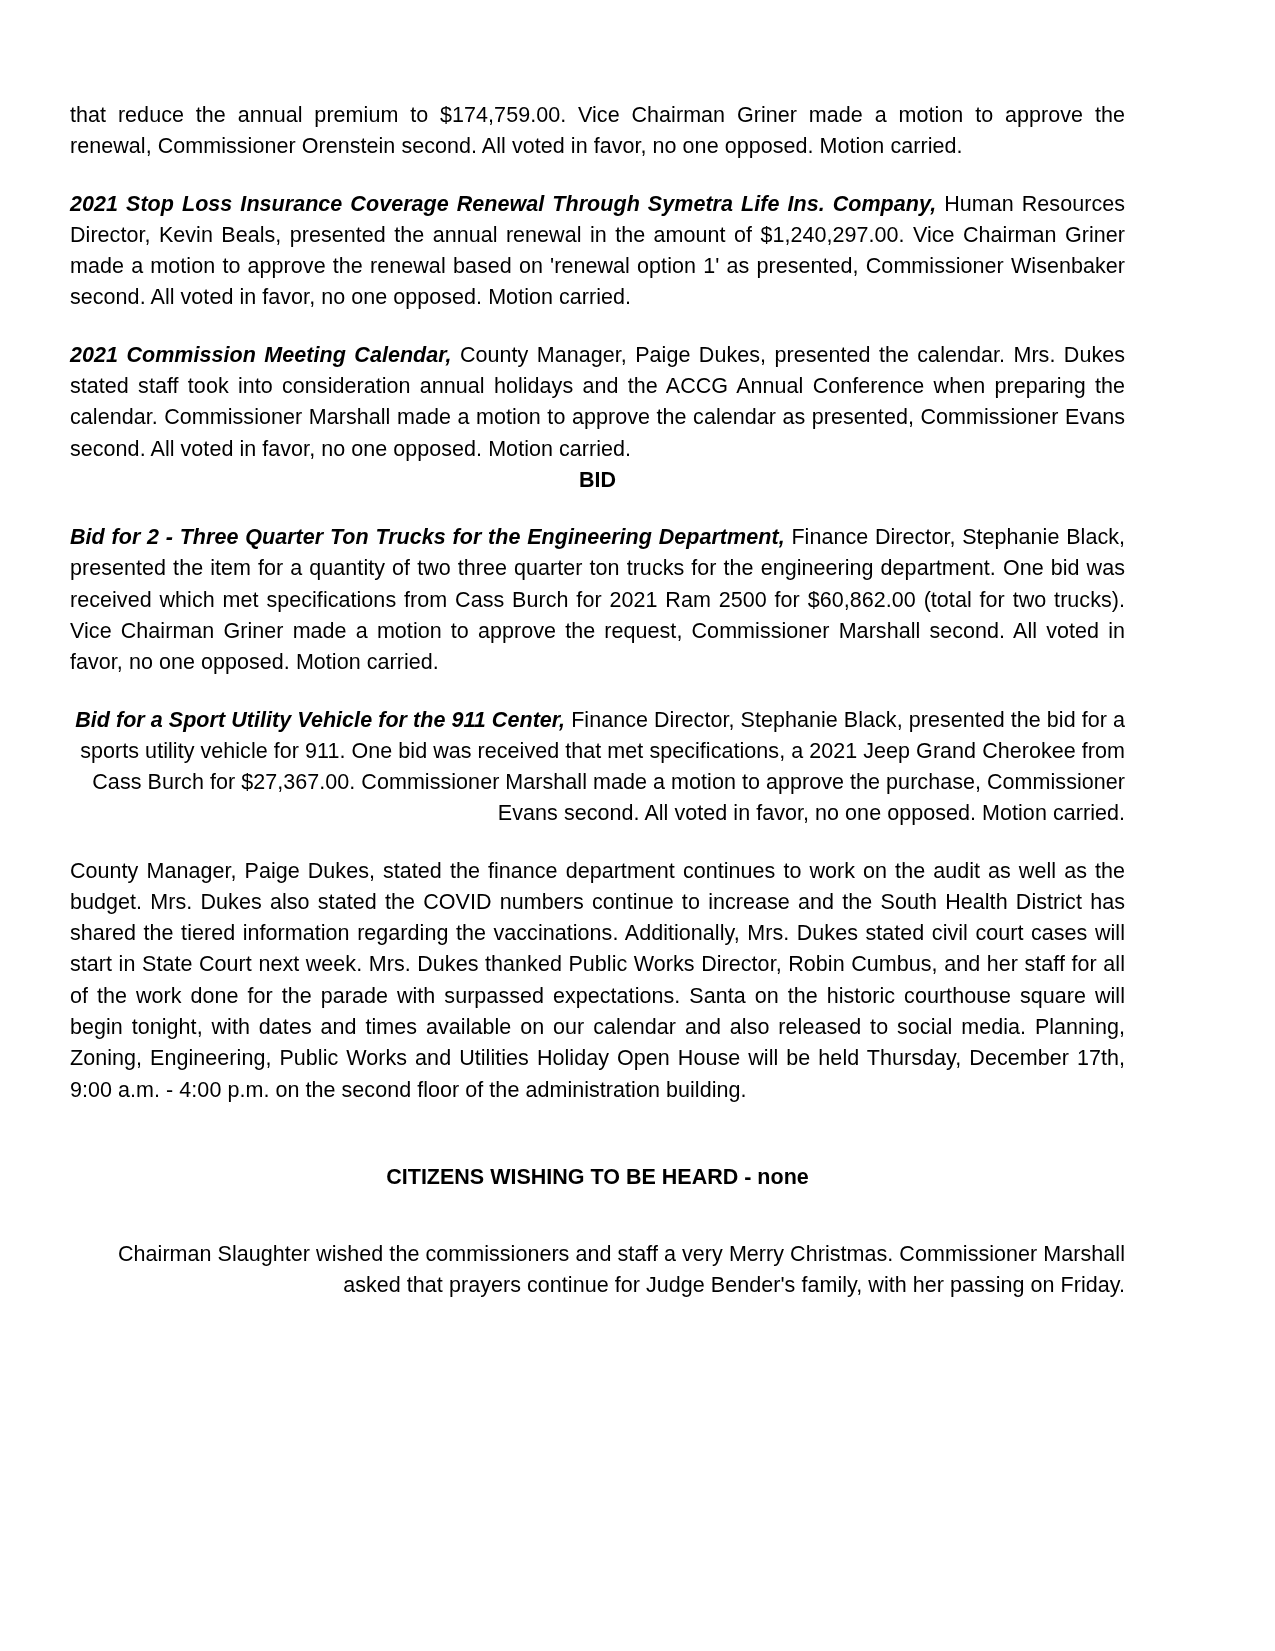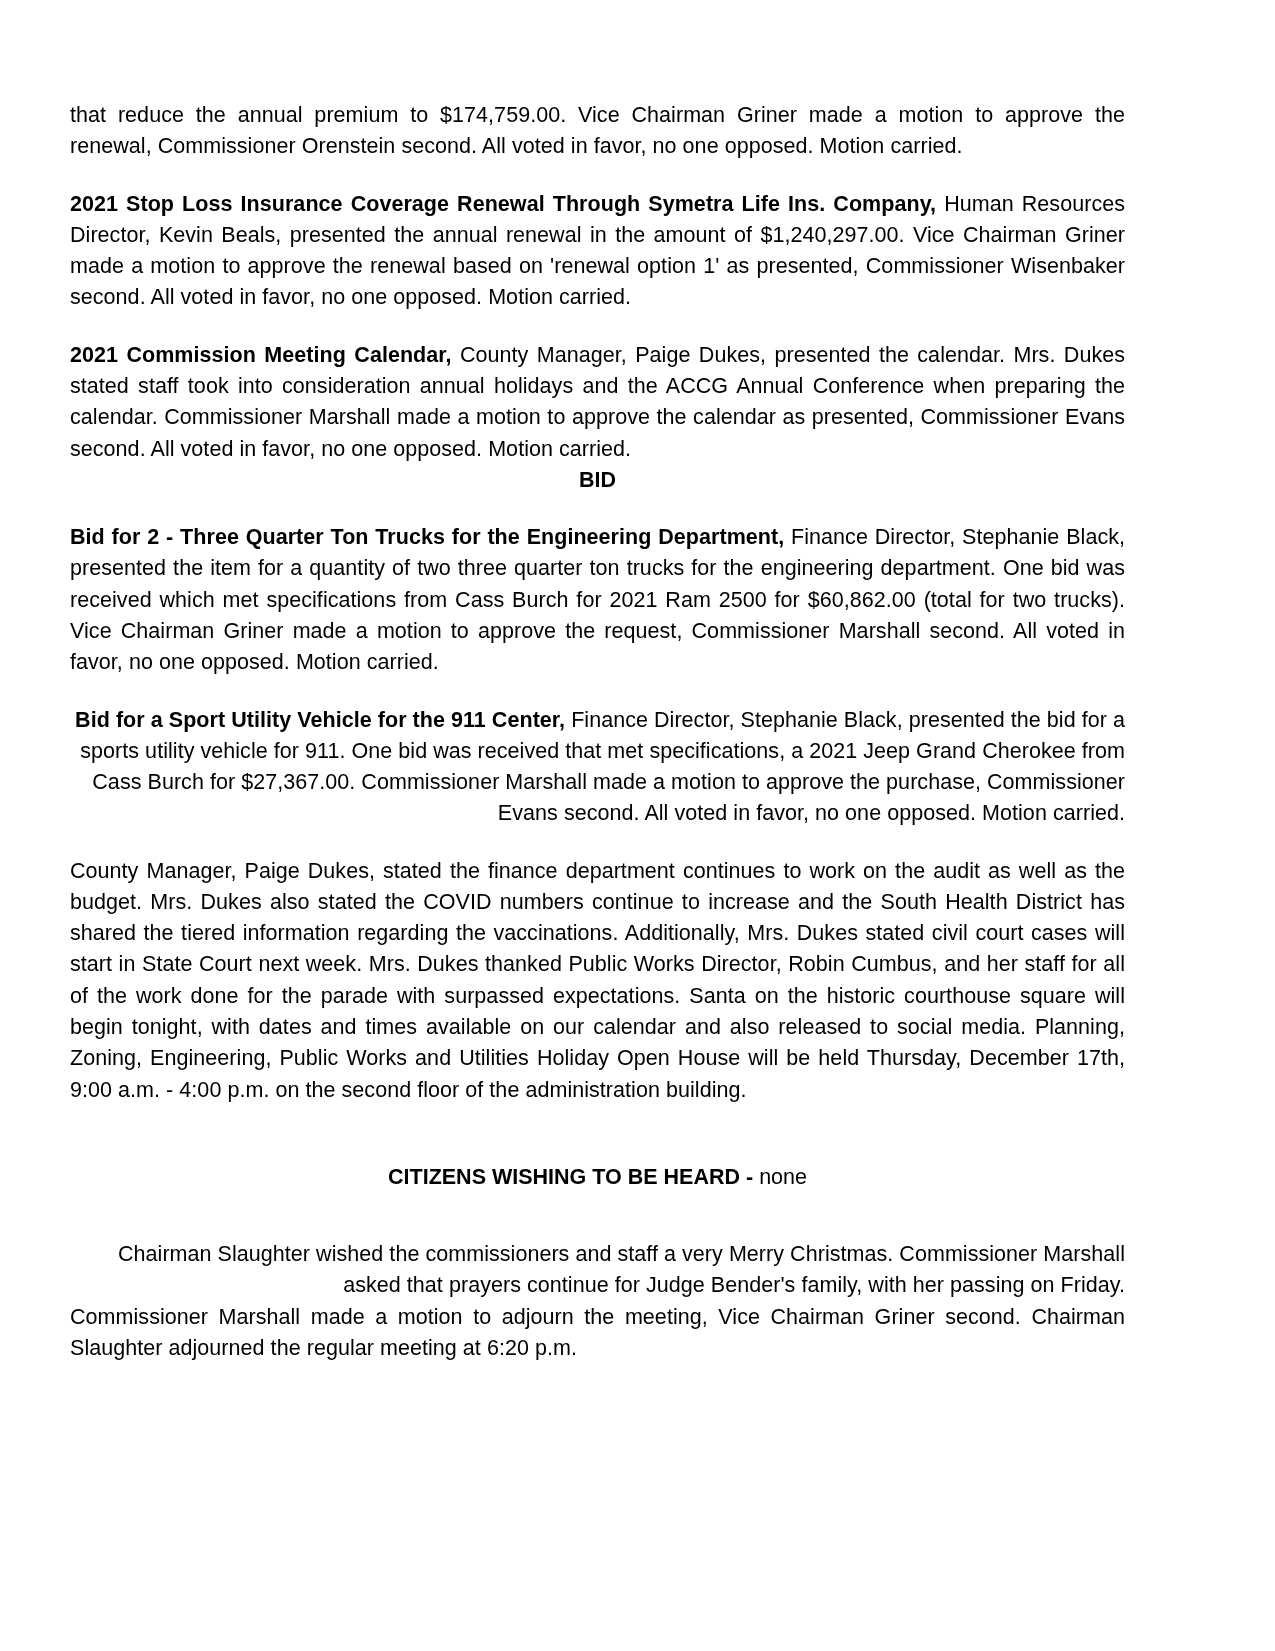--- a/index.html
+++ b/index.html
@@ -32,34 +32,35 @@
     letter-spacing: 0.05px;
   }
   p.para.tight {
     margin-bottom: 0;
   }
   p.para.nojust {
     text-align: right;
   }
   .b {
     font-weight: bold;
+    font-style: italic;
   }
   h3.section-heading {
     margin: 0 0 26px 0;
     font-size: 21.5px;
     line-height: 1.455;
     font-weight: bold;
     text-align: center;
   }
   h3.section-heading.nomargin {
     margin-bottom: 0;
   }
   .spacer-md { height: 30px; }
   .spacer-lg { height: 46px; }
-  .inline-normal { font-weight: normal; }
+  .inline-normal { font-weight: bold; }
 </style>
 </head>
 <body>
 
 <div class="page">
   <div class="doc-body">
 
     <p class="para">that reduce the annual premium to $174,759.00.  Vice Chairman Griner made a motion to approve the renewal, Commissioner Orenstein second.  All voted in favor, no one opposed.  Motion carried.</p>
 
     <p class="para"><span class="b">2021 Stop Loss Insurance Coverage Renewal Through Symetra Life Ins. Company,</span><span> Human Resources Director, Kevin Beals, presented the annual renewal in the amount of $1,240,297.00.  Vice Chairman Griner made a motion to approve the renewal based on 'renewal option 1' as presented, Commissioner Wisenbaker second.  All voted in favor, no one opposed.  Motion carried.</span></p>
@@ -77,16 +78,15 @@
 
     <div class="spacer-md"></div>
 
     <h3 class="section-heading nomargin"><span>CITIZENS WISHING TO BE HEARD -</span><span class="inline-normal"> none</span></h3>
 
     <div class="spacer-lg"></div>
 
 
     <p class="para tight nojust">Chairman Slaughter wished the commissioners and staff a very Merry Christmas.  Commissioner Marshall asked that prayers continue for Judge Bender's family, with her passing on Friday.</p>
 
-    <p class="para">Commissioner Marshall made a motion to adjourn the meeting, Vice Chairman Griner second.  Chairman Slaughter adjourned the regular meeting at 6:20 p.m.</p>
 
   </div>
 </div>
 
 </body></html>

